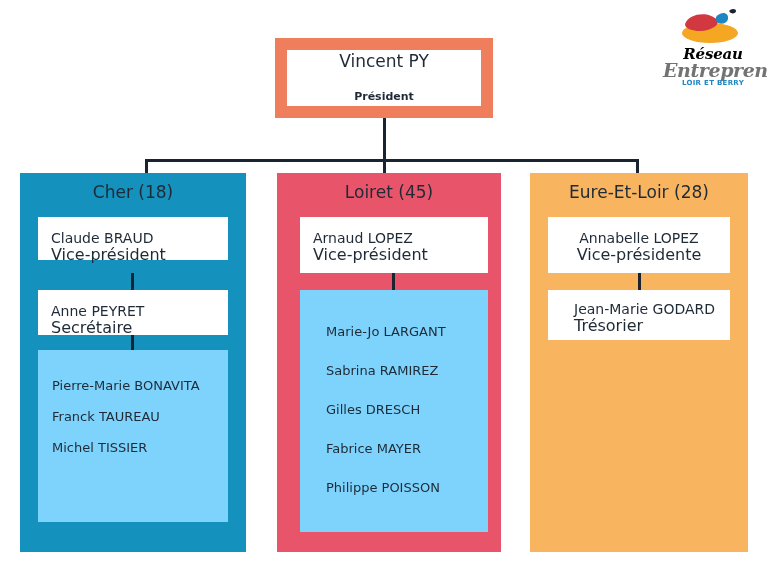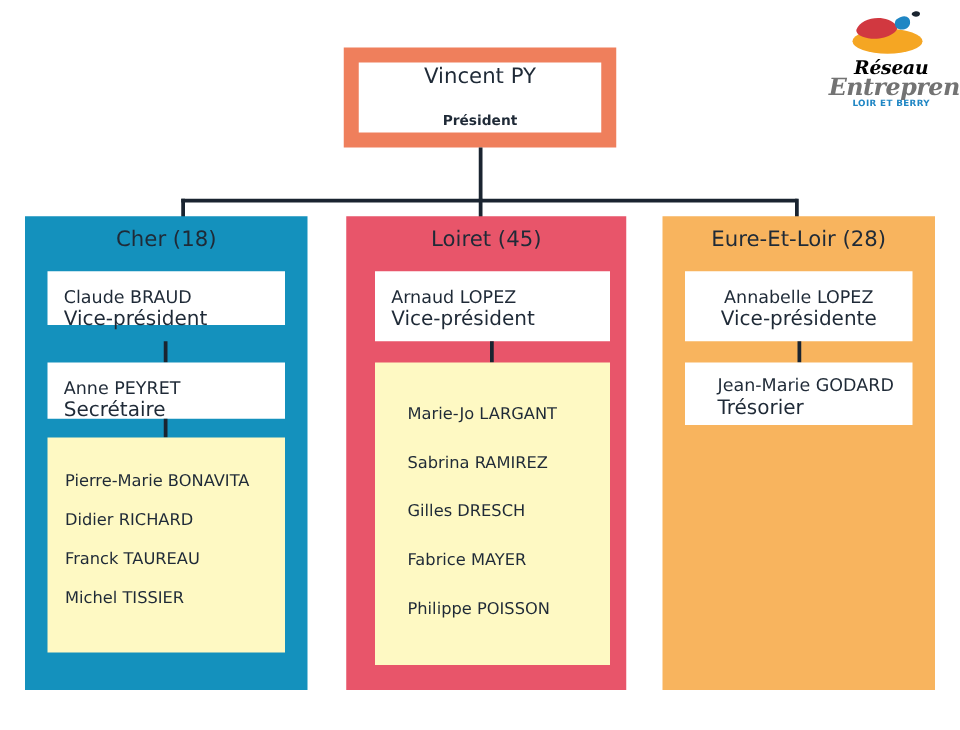--- a/index.html
+++ b/index.html
@@ -139,21 +139,21 @@
     font-size: 16px;
     font-weight: normal;
     color: #1f2a37;
     line-height: 15px;
   }
   .card-pad-left { padding: 12px 0 0 13px; }
   .card-pad-center { padding-top: 12px; text-align: center; }
 
   .member-list {
     position: absolute;
-    background: #fef9c3;
+    background: #7dd3fc;
     box-sizing: border-box;
   }
   .member {
     font-size: 13px;
     color: #1f2a37;
   }
 
   
   .members-cher { padding: 20px 0 0 14px; }
   .members-cher .member { line-height: 31px; }
@@ -207,21 +207,20 @@
 
   <div class="card card-pad-left" style="left:38px; top:290px; width:190px; height:45px;">
     <div class="card-name">Anne PEYRET</div>
     <div class="card-role">Secrétaire</div>
   </div>
 
   <div class="line v-line" style="left:131px; top:335px; height:15px;"></div>
 
   <div class="member-list members-cher" style="left:38px; top:350px; width:190px; height:172px;">
     <div class="member">Pierre-Marie BONAVITA</div>
-    <div class="member">Didier RICHARD</div>
     <div class="member">Franck TAUREAU</div>
     <div class="member">Michel TISSIER</div>
   </div>
 
   <div class="column col-loiret">
     <div class="col-title">Loiret (45)</div>
   </div>
 
   <div class="card card-pad-left" style="left:300px; top:217px; width:188px; height:56px;">
     <div class="card-name">Arnaud LOPEZ</div>

